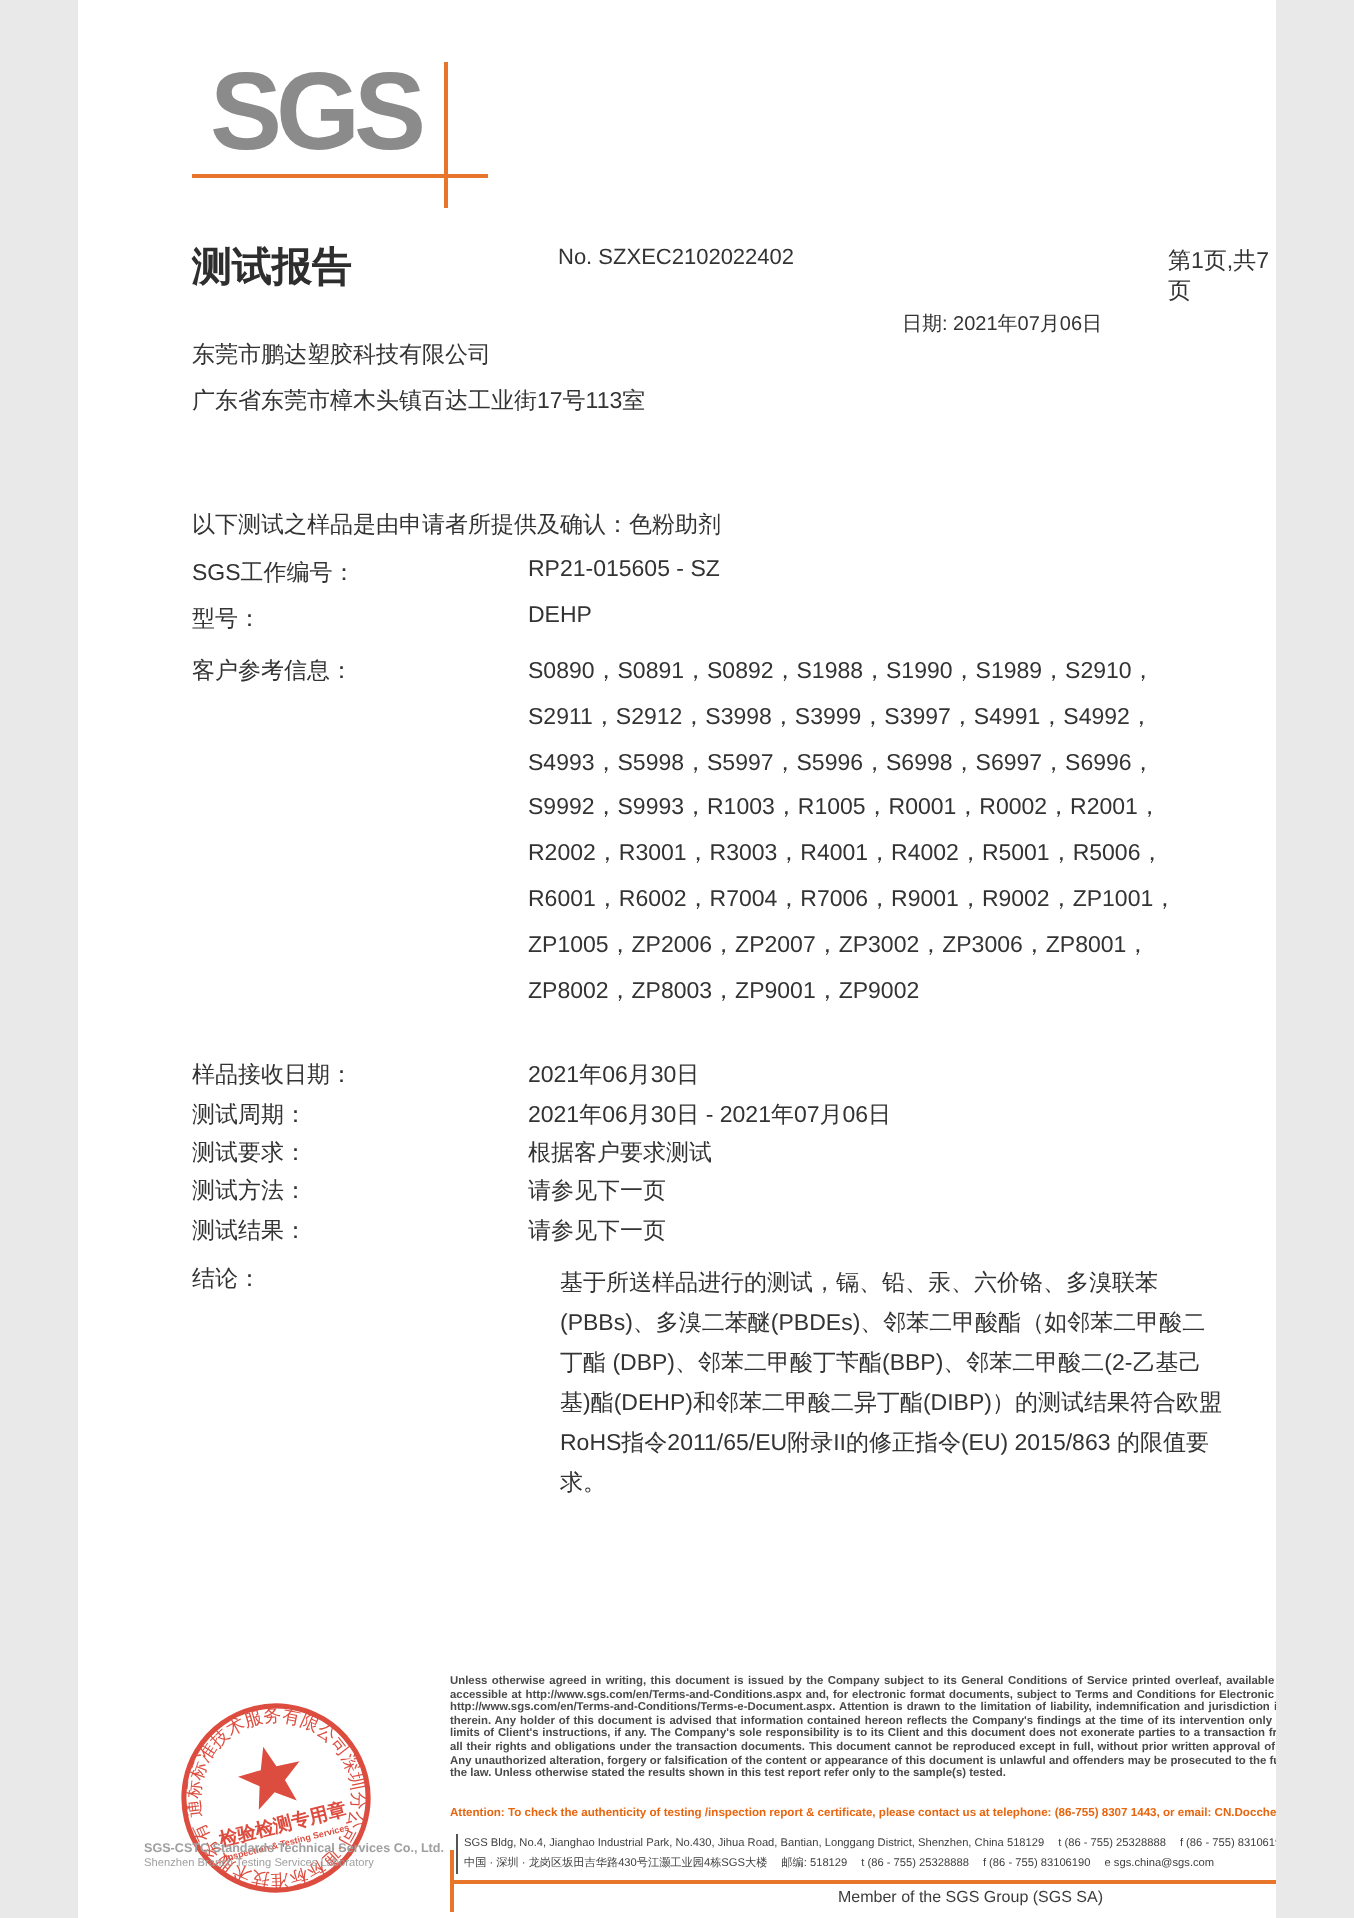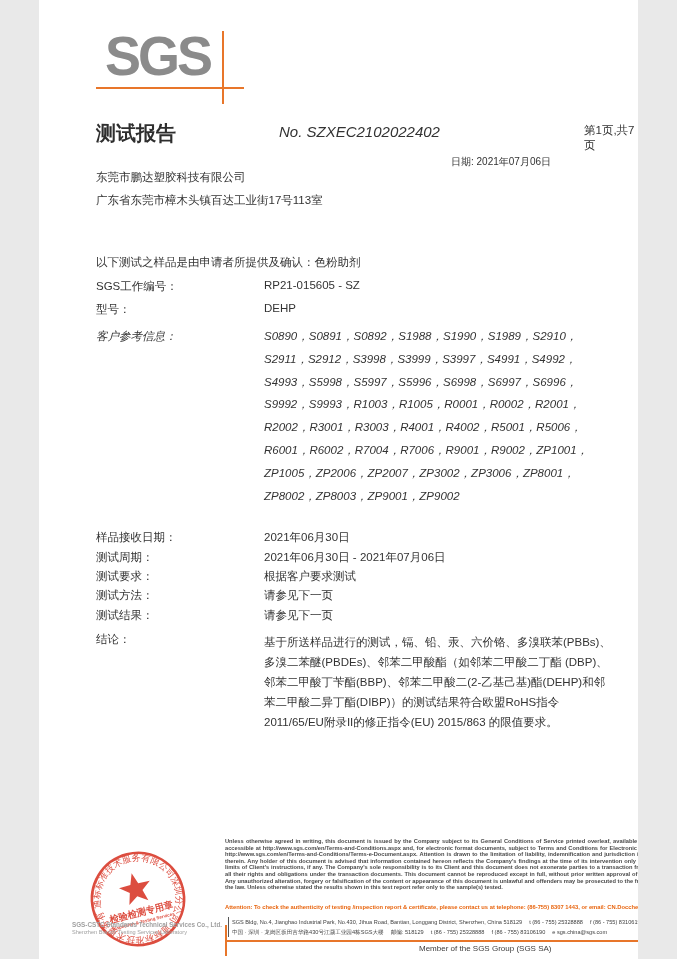--- a/index.html
+++ b/index.html
@@ -14,34 +14,34 @@
     color:#8b8b8b;letter-spacing:-3px;line-height:60px;transform:scaleY(1.02);
   }
   .crop{position:absolute;background:#e8762a;}
   .crop-top-h{left:57px;top:87px;width:148px;height:2px;}
   .crop-top-v{left:183px;top:31px;width:2px;height:73px;}
   .crop-bot-h{left:186px;top:940px;width:482px;height:2px;}
   .crop-bot-v{left:186px;top:925px;width:2px;height:31px;}
   
   .titlebar{position:absolute;left:0;top:120px;width:100%;height:22px;}
   .doc-title{position:absolute;left:57px;top:0;font-size:20px;font-weight:700;color:#2e2e2e;}
-  .report-no{position:absolute;left:240px;top:3px;font-size:15px;font-style:italic;}
+  .report-no{position:absolute;left:240px;top:3px;font-size:11px;}
   .t-date{position:absolute;left:412px;top:3px;font-size:10px;margin-top:32px;}
   .t-pages{position:absolute;left:545px;top:3px;font-size:11.5px;}
   
   .app-name{position:absolute;left:57px;top:170px;font-size:11.5px;}
   .app-addr{position:absolute;left:57px;top:193px;font-size:11.5px;}
   .intro{position:absolute;left:57px;top:255px;font-size:11.5px;}
   
   .row{position:absolute;left:57px;right:24px;display:flex;font-size:11.5px;}
   .lbl{flex:0 0 168px;width:168px;}
   .val{flex:1;}
   .ref-lines div{line-height:22.8px;}
-  .row-ref{line-height:22.8px;font-style:italic;}
-  .conclusion-text{line-height:20px;width:400px;}
+  .row-ref{line-height:22.8px;}
+  .conclusion-text{line-height:20px;width:400px;margin-left:16px;}
   
   .disclaimer{
     position:absolute;left:186px;top:838px;width:452px;
     font-size:5.7px;line-height:6.6px;color:#4a4a4a;text-align:justify;
     font-weight:600;
   }
   .attention{
     position:absolute;left:186px;top:904px;width:452px;
     font-size:5.8px;line-height:6.6px;color:#e8650f;font-weight:700;
   }

